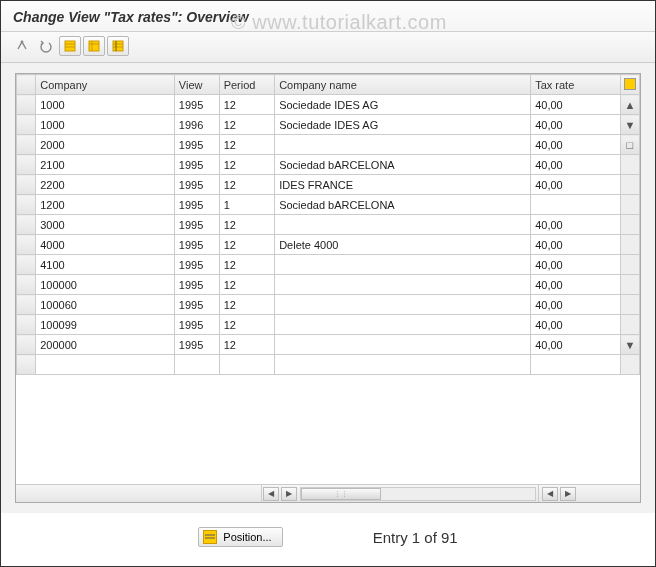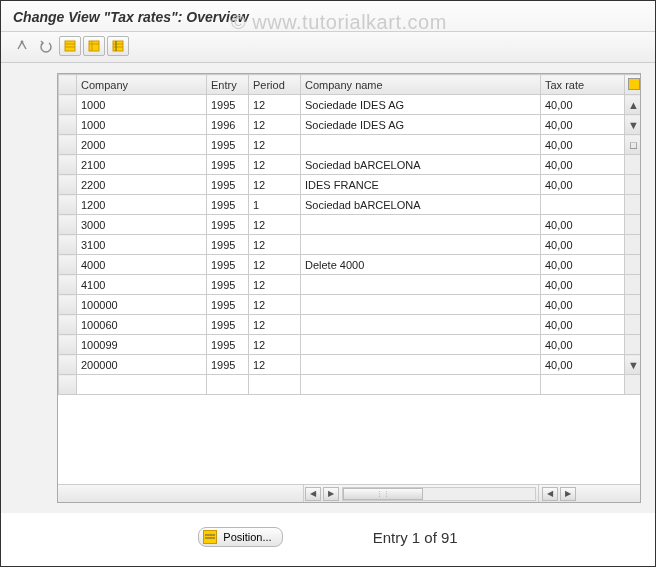--- a/index.html
+++ b/index.html
@@ -61,21 +61,20 @@
       padding: 10px 14px 4px;
       background: #f2f2f2;
       height: 450px;
     }
     .table-wrap {
       border: 1px solid #aaa;
       background: #fff;
       display: flex;
       flex-direction: column;
       height: 430px;
-      margin-left: 42px;
     }
     .table-scroll { flex: 1; overflow: hidden; position: relative; }
     table { border-collapse: collapse; width: 100%; table-layout: fixed; }
     th, td {
       border: 1px solid #ccc;
       padding: 2px 4px;
       height: 20px;
       text-align: left;
       font-size: 11px;
       overflow: hidden;
@@ -126,21 +125,21 @@
       justify-content: center;
       gap: 90px;
     }
     .pos-btn {
       display: flex;
       align-items: center;
       gap: 6px;
       border: 1px solid #b8b8b8;
       background: linear-gradient(#fdfdfd,#e6e6e6);
       padding: 2px 10px 2px 4px;
-      border-radius: 8px;
+      border-radius: 2px;
       cursor: pointer;
     }
     .pos-icon {
       width: 14px; height: 14px;
       background: #fc0;
       border: 1px solid #cc9900;
       display:flex;align-items:center;justify-content:center;
     }
     .entry-text { color: #333; font-size: 15px; }
   </style>
@@ -191,21 +190,21 @@
 </div>
 
 <div class="content-area">
   <div class="table-wrap">
     <div class="table-scroll">
       <table>
         <thead>
           <tr>
             <th class="rowsel"></th>
             <th class="col-company">Company</th>
-            <th class="col-year">Entry</th>
+            <th class="col-year">View</th>
             <th class="col-period">Period</th>
             <th class="col-name">Company name</th>
             <th class="col-tax">Tax rate</th>
             <th class="col-sb sb-head"><span class="sb-icon"></span></th>
           </tr>
         </thead>
         <tbody id="table-body">
             <tr>
               <td class="rowsel"></td>
               <td class="col-company">1000</td>
@@ -256,29 +255,20 @@
               <td class="col-company">1200</td>
               <td class="col-year">1995</td>
               <td class="col-period">1</td>
               <td class="col-name">Sociedad bARCELONA</td>
               <td class="col-tax"></td>
               <td class="sb-cell sb-track"></td>
             </tr>
             <tr>
               <td class="rowsel"></td>
               <td class="col-company">3000</td>
-              <td class="col-year">1995</td>
-              <td class="col-period">12</td>
-              <td class="col-name"></td>
-              <td class="col-tax">40,00</td>
-              <td class="sb-cell sb-track"></td>
-            </tr>
-            <tr>
-              <td class="rowsel"></td>
-              <td class="col-company">3100</td>
               <td class="col-year">1995</td>
               <td class="col-period">12</td>
               <td class="col-name"></td>
               <td class="col-tax">40,00</td>
               <td class="sb-cell sb-track"></td>
             </tr>
             <tr>
               <td class="rowsel"></td>
               <td class="col-company">4000</td>
               <td class="col-year">1995</td>

